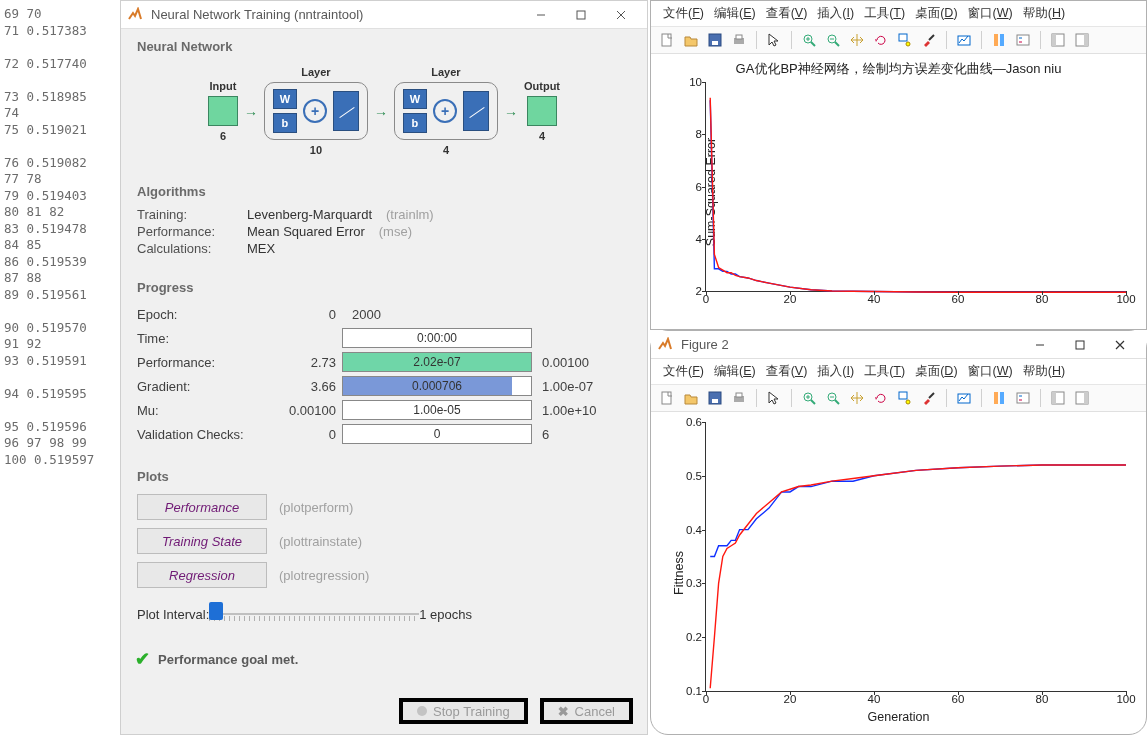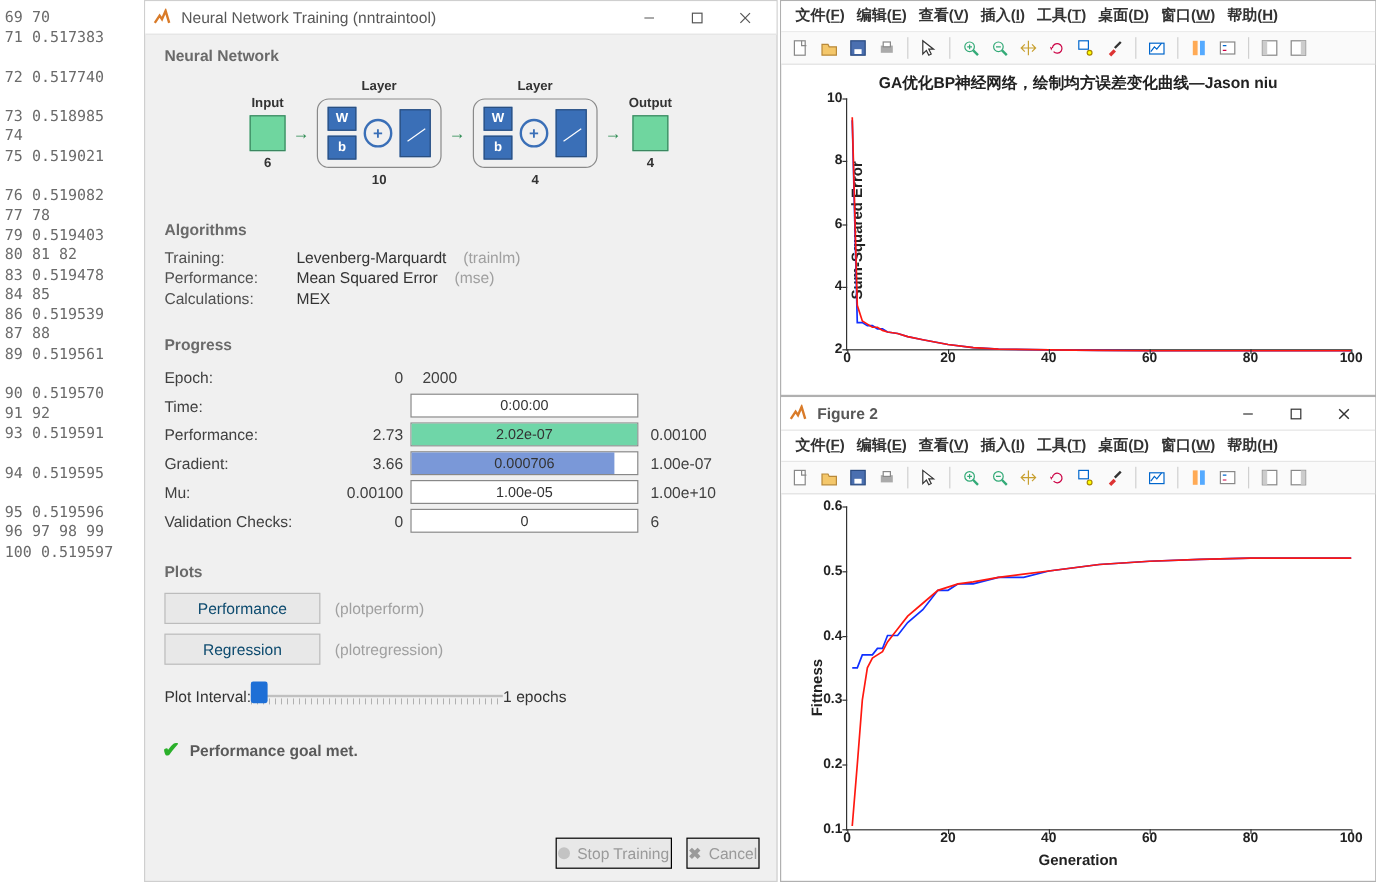--- a/index.html
+++ b/index.html
@@ -37,41 +37,41 @@
 .algo-row .hint { color: #a0a0a0; margin-left: 4px; }
 
 .prog-row { display: flex; align-items: center; margin: 2px 0; height: 22px; }
 .prog-row .k { width: 145px; color: #404040; }
 .prog-row .start { width: 60px; text-align: right; padding-right: 6px; color: #404040; }
 .prog-row .bar { width: 190px; height: 20px; border: 1px solid #888; background: #fff; position: relative; display: flex; align-items: center; justify-content: center; font-size: 12px; color: #333; }
 .prog-row .bar .fill { position: absolute; left: 0; top: 0; bottom: 0; }
 .prog-row .bar .txt { position: relative; z-index: 2; }
 .prog-row .end { width: 80px; padding-left: 10px; color: #404040; }
 
-.plot-btn { width: 130px; height: 26px; background: #e8e8e8; border: 1px solid #bcbcbc; display: flex; align-items: center; justify-content: center; color: #0c4a6e; margin: 4px 0; }
+.plot-btn { width: 130px; height: 26px; background: #e8e8e8; border: 1px solid #bcbcbc; display: flex; align-items: center; justify-content: center; color: #701a75; margin: 4px 0; font-style: italic; }
 .plot-row { display: flex; align-items: center; gap: 12px; }
 .plot-row .hint { color: #a0a0a0; }
 .interval-row { display: flex; align-items: center; margin-top: 12px; }
 .slider { width: 210px; height: 20px; position: relative; }
 .slider .track { position: absolute; left: 0; right: 0; top: 9px; height: 2px; background: #c0c0c0; }
 .slider .ticks { position: absolute; left: 0; right: 0; top: 12px; height: 5px; background: repeating-linear-gradient(90deg,#b0b0b0 0 1px,transparent 1px 5px); }
 .slider .thumb { position: absolute; left: 0; top: -2px; width: 14px; height: 18px; background: #1e6fd6; border-radius: 2px; }
 
 .status-row { display: flex; align-items: center; gap: 8px; margin: 12px 10px 0 14px; }
 .check { color: #2bb02b; font-size: 18px; font-weight: bold; }
 .status-row .msg { color: #5a5a5a; font-weight: bold; }
 
 .bottom-btns { display: flex; gap: 12px; justify-content: flex-end; padding: 10px 14px 10px 0; margin-top: auto; }
-.bbtn { height: 26px; padding: 0 1px; background: #e8e8e8; border: 1px solid #000000; display: flex; align-items: center; gap: 6px; color: #9a9a9a; }
+.bbtn { height: 26px; padding: 0 14px; background: #e8e8e8; border: 4px solid #000000; display: flex; align-items: center; gap: 6px; color: #9a9a9a; }
 .bbtn .dot { width: 10px; height: 10px; border-radius: 50%; background: #c3c3c3; }
 .bbtn .x { font-weight: bold; }
 
-.figwin { position: absolute; background: #fff; border: 1px solid #b0b0b0; display: flex; flex-direction: column; font-weight: bold; }
+.figwin { position: absolute; background: #fff; border: 1px solid #b0b0b0; display: flex; flex-direction: column; }
 .fig1 { left: 650px; top: 0; width: 497px; height: 330px; }
-.fig2 { left: 650px; top: 330px; width: 497px; height: 405px; }
+.fig2 { left: 650px; top: 330px; width: 497px; height: 405px; border-radius: 18px; }
 .fig2 .titlebar { }
 .menubar { display: flex; gap: 2px; padding: 2px 8px; font-size: 12.5px; color: #333; background: #fff; border-bottom: 1px solid #e6e6e6; }
 .menubar .m { padding: 2px 4px; }
 .menubar .m u { text-decoration: underline; }
 .toolbar { display: flex; gap: 4px; align-items: center; padding: 3px 6px; border-bottom: 1px solid #e0e0e0; background: #fafafa; }
 .tb { width: 20px; height: 20px; display: flex; align-items: center; justify-content: center; }
 .tb svg { width: 16px; height: 16px; }
 .sep { width: 1px; height: 18px; background: #d0d0d0; margin: 0 3px; }
 
 .chart-area { flex: 1; position: relative; padding: 6px 8px 4px 8px; }
@@ -264,20 +264,24 @@
         </div>
       </div>
   </div>
 
   <div class="panel">
     <div class="panel-title">Plots</div>
     <div class="panel-body">
       <div class="plot-row">
           <div class="plot-btn">Performance</div>
           <span class="hint">(plotperform)</span>
+        </div>
+      <div class="plot-row">
+          <div class="plot-btn">Training State</div>
+          <span class="hint">(plottrainstate)</span>
         </div>
       <div class="plot-row">
           <div class="plot-btn">Regression</div>
           <span class="hint">(plotregression)</span>
         </div>
       <div class="interval-row">
         <span>Plot Interval:</span>
         <div class="slider">
             <div class="track"></div>
             <div class="ticks"></div>

